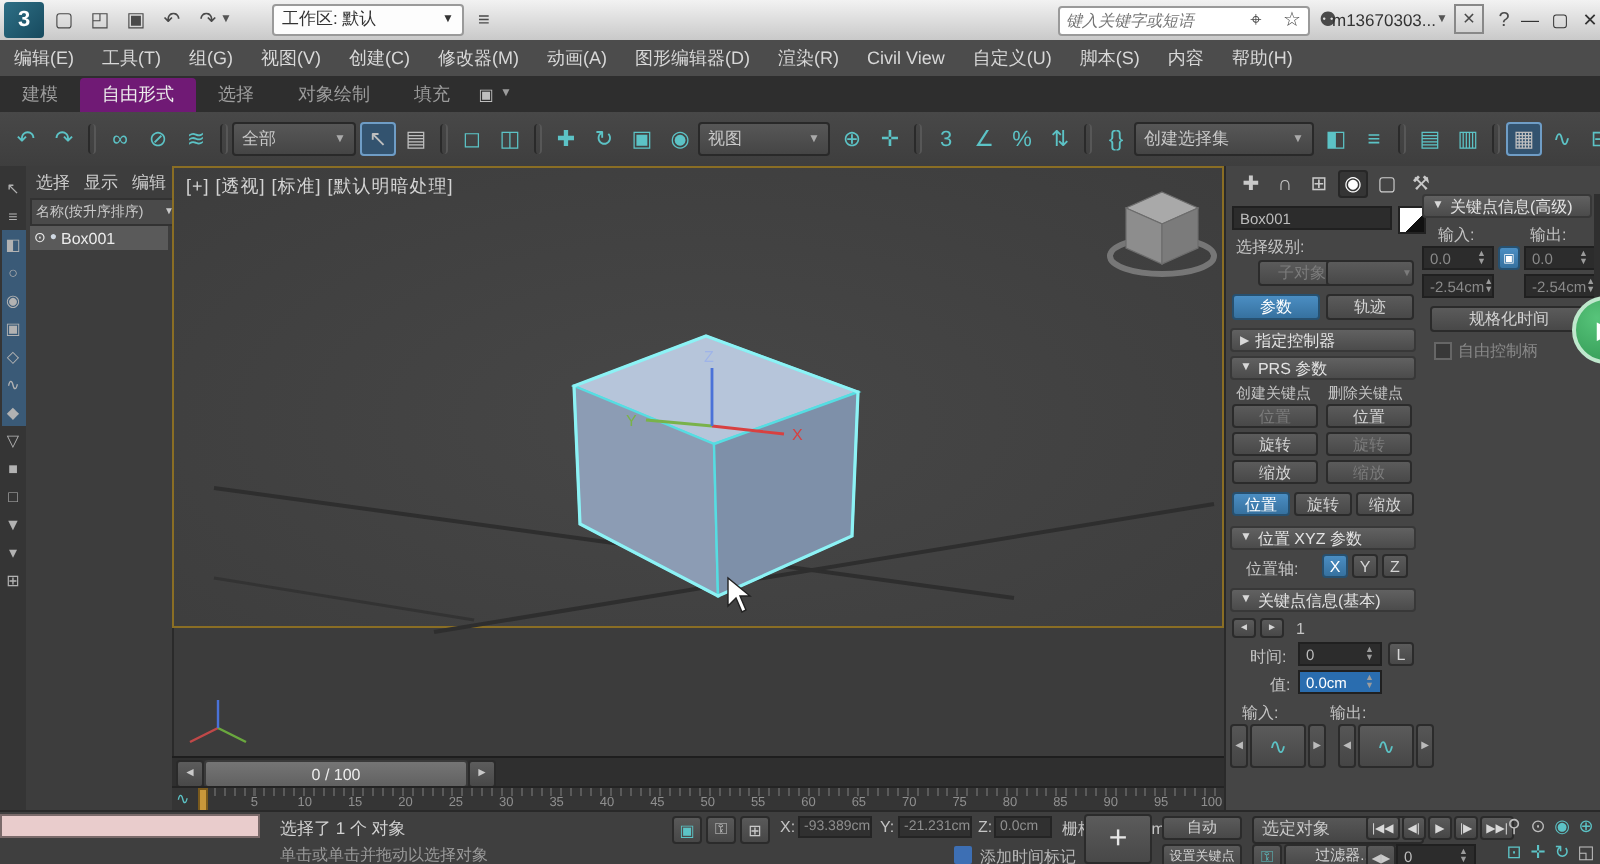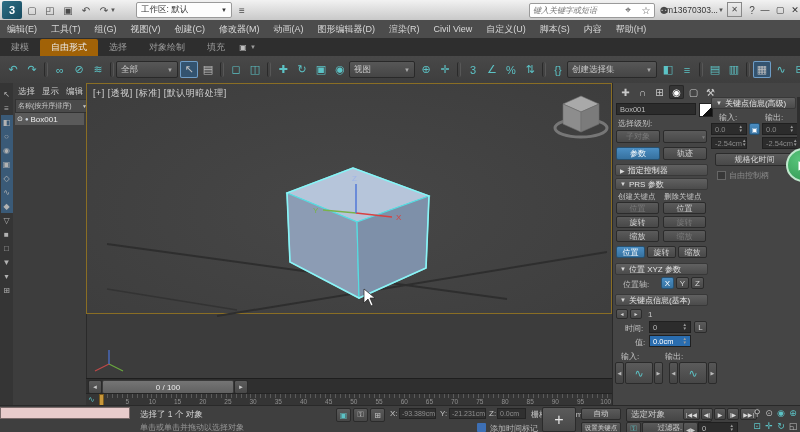--- a/index.html
+++ b/index.html
@@ -22,21 +22,21 @@
   #search-box{width:118px;height:13px;background:#fff;border:1px solid #9a9a9a;font-size:8px;
               font-style:italic;color:#333;padding:0 3px;border-radius:2px;font-family:inherit;}
   .winbtn{width:14px;height:14px;display:flex;align-items:center;justify-content:center;
           font-size:9px;color:#333;}
 
   
   #menubar{left:0;top:20px;width:800px;height:18px;background:#4c4c4c;border-bottom:1px solid #2d2d2d;}
   .menu-item{font-size:9px;color:#d8d8d8;padding:0 7px;height:18px;display:flex;align-items:center;}
   #ribbon{left:0;top:38px;width:800px;height:18px;background:#2e2e2e;border-bottom:1px solid #1f1f1f;}
   .ribbon-tab{font-size:9px;color:#9c9c9c;padding:0 11px;height:17px;display:flex;align-items:center;}
-  .ribbon-tab.active{background:#a16207;color:#ececec;border-radius:2px 2px 0 0;}
+  .ribbon-tab.active{background:#701a75;color:#ececec;border-radius:2px 2px 0 0;}
 
   
   #toolbar{left:0;top:56px;width:800px;height:27px;background:linear-gradient(#484848,#3e3e3e);
            border-bottom:1px solid #262626;padding-left:4px;}
   .icon{width:18px;height:17px;display:flex;align-items:center;justify-content:center;
         font-size:11px;color:#bfbfbf;border-radius:2px;flex:none;}
   .icon.accent{color:#5cc3c6;}
   .icon.active{background:#33536f;box-shadow:0 0 0 1px #6f9dc6 inset;}
   [data-name="separator"]{width:2px;height:15px;border-left:1px solid #2a2a2a;border-right:1px solid #575757;margin:0 2px;flex:none;}
   .combo{background:linear-gradient(#575757,#454545);border:1px solid #292929;color:#c8c8c8;
@@ -377,21 +377,21 @@
         <span class="ctab" data-name="tab-utilities">⚒</span>
       </div>
 
     <div class="abs field" style="left:3px;top:20px;width:80px;height:12px;" data-name="object-name-field">
       <span>Box001</span>
     </div>
     <div class="abs" style="left:86px;top:20px;width:12px;height:12px;border:1px solid #222;
          background:linear-gradient(135deg,#fff 62%,#111 62%);" data-name="object-color-swatch"></div>
 
     <span class="abs lbl" style="left:5px;top:35px;" data-name="selection-level-label">选择级别:</span>
-    <div class="abs btn disabled" style="left:3px;top:47px;width:44px;height:13px;" data-name="sub-object-button">
+    <div class="abs btn disabled" style="left:16px;top:47px;width:44px;height:13px;" data-name="sub-object-button">
         <span>子对象</span>
       </div>
     <div class="abs btn disabled" style="left:50px;top:47px;width:44px;height:13px;" data-name="sub-object-dropdown">
         <span style="margin-left:auto;font-size:5px;">▼</span>
       </div>
 
     <div class="abs btn blue" style="left:3px;top:64px;width:44px;height:13px;" data-name="parameters-button">
         <span>参数</span>
       </div>
     <div class="abs btn" style="left:50px;top:64px;width:44px;height:13px;" data-name="trajectories-button">

